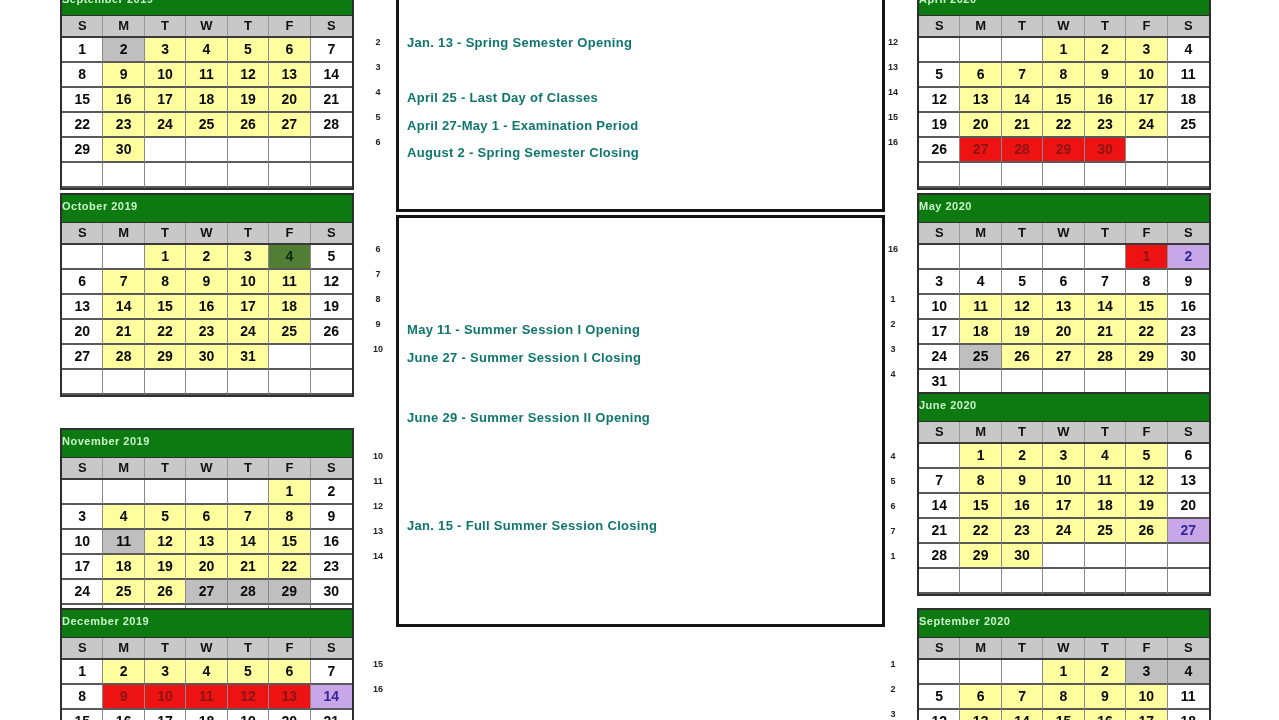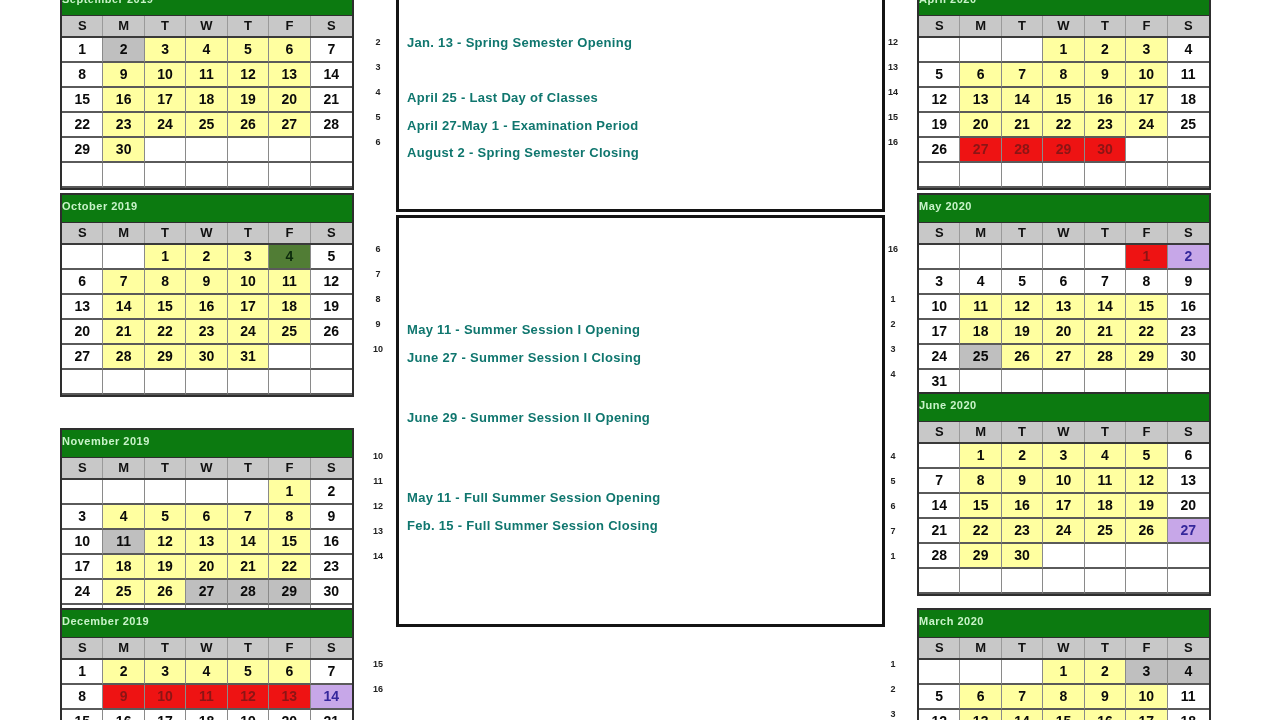--- a/index.html
+++ b/index.html
@@ -472,21 +472,21 @@
       </div>
       <div class="wknums" style="left: 881px; top: 444px;">
         <div>4</div>
         <div>5</div>
         <div>6</div>
         <div>7</div>
         <div>1</div>
         <div></div>
       </div>
       <div class="cal-block" style="left: 917px; top: 608px; width: 294px;">
-        <div class="cal-title">March 2020</div>
+        <div class="cal-title">September 2020</div>
         <div class="cal-days">
           <span>S</span>
           <span>M</span>
           <span>T</span>
           <span>W</span>
           <span>T</span>
           <span>F</span>
           <span>S</span>
         </div>
         <div class="cal-grid">
@@ -524,17 +524,16 @@
     <div class="note-line" style="top:55px">Jan. 13 - Spring Semester Opening</div>
     <div class="note-line" style="top:110px">April 25 - Last Day of Classes</div>
     <div class="note-line" style="top:138px">April 27-May 1 - Examination Period</div>
     <div class="note-line" style="top:165px">August 2 - Spring Semester Closing</div>
   </div>
 
   <div class="note-box" style="left:396px;top:215px;width:489px;height:412px;">
     <div class="note-line" style="top:104px">May 11 - Summer Session I Opening</div>
     <div class="note-line" style="top:132px">June 27 - Summer Session I Closing</div>
     <div class="note-line" style="top:192px">June 29 - Summer Session II Opening</div>
-    <div class="note-line" style="top:272px">May 11 - Full Summer Session Opening</div>
-    <div class="note-line" style="top:300px">Feb. 15 - Full Summer Session Closing</div>
+    <div class="note-line" style="top:300px">Jan. 15 - Full Summer Session Closing</div>
   </div>
 
 </div>
 
 </body></html>

